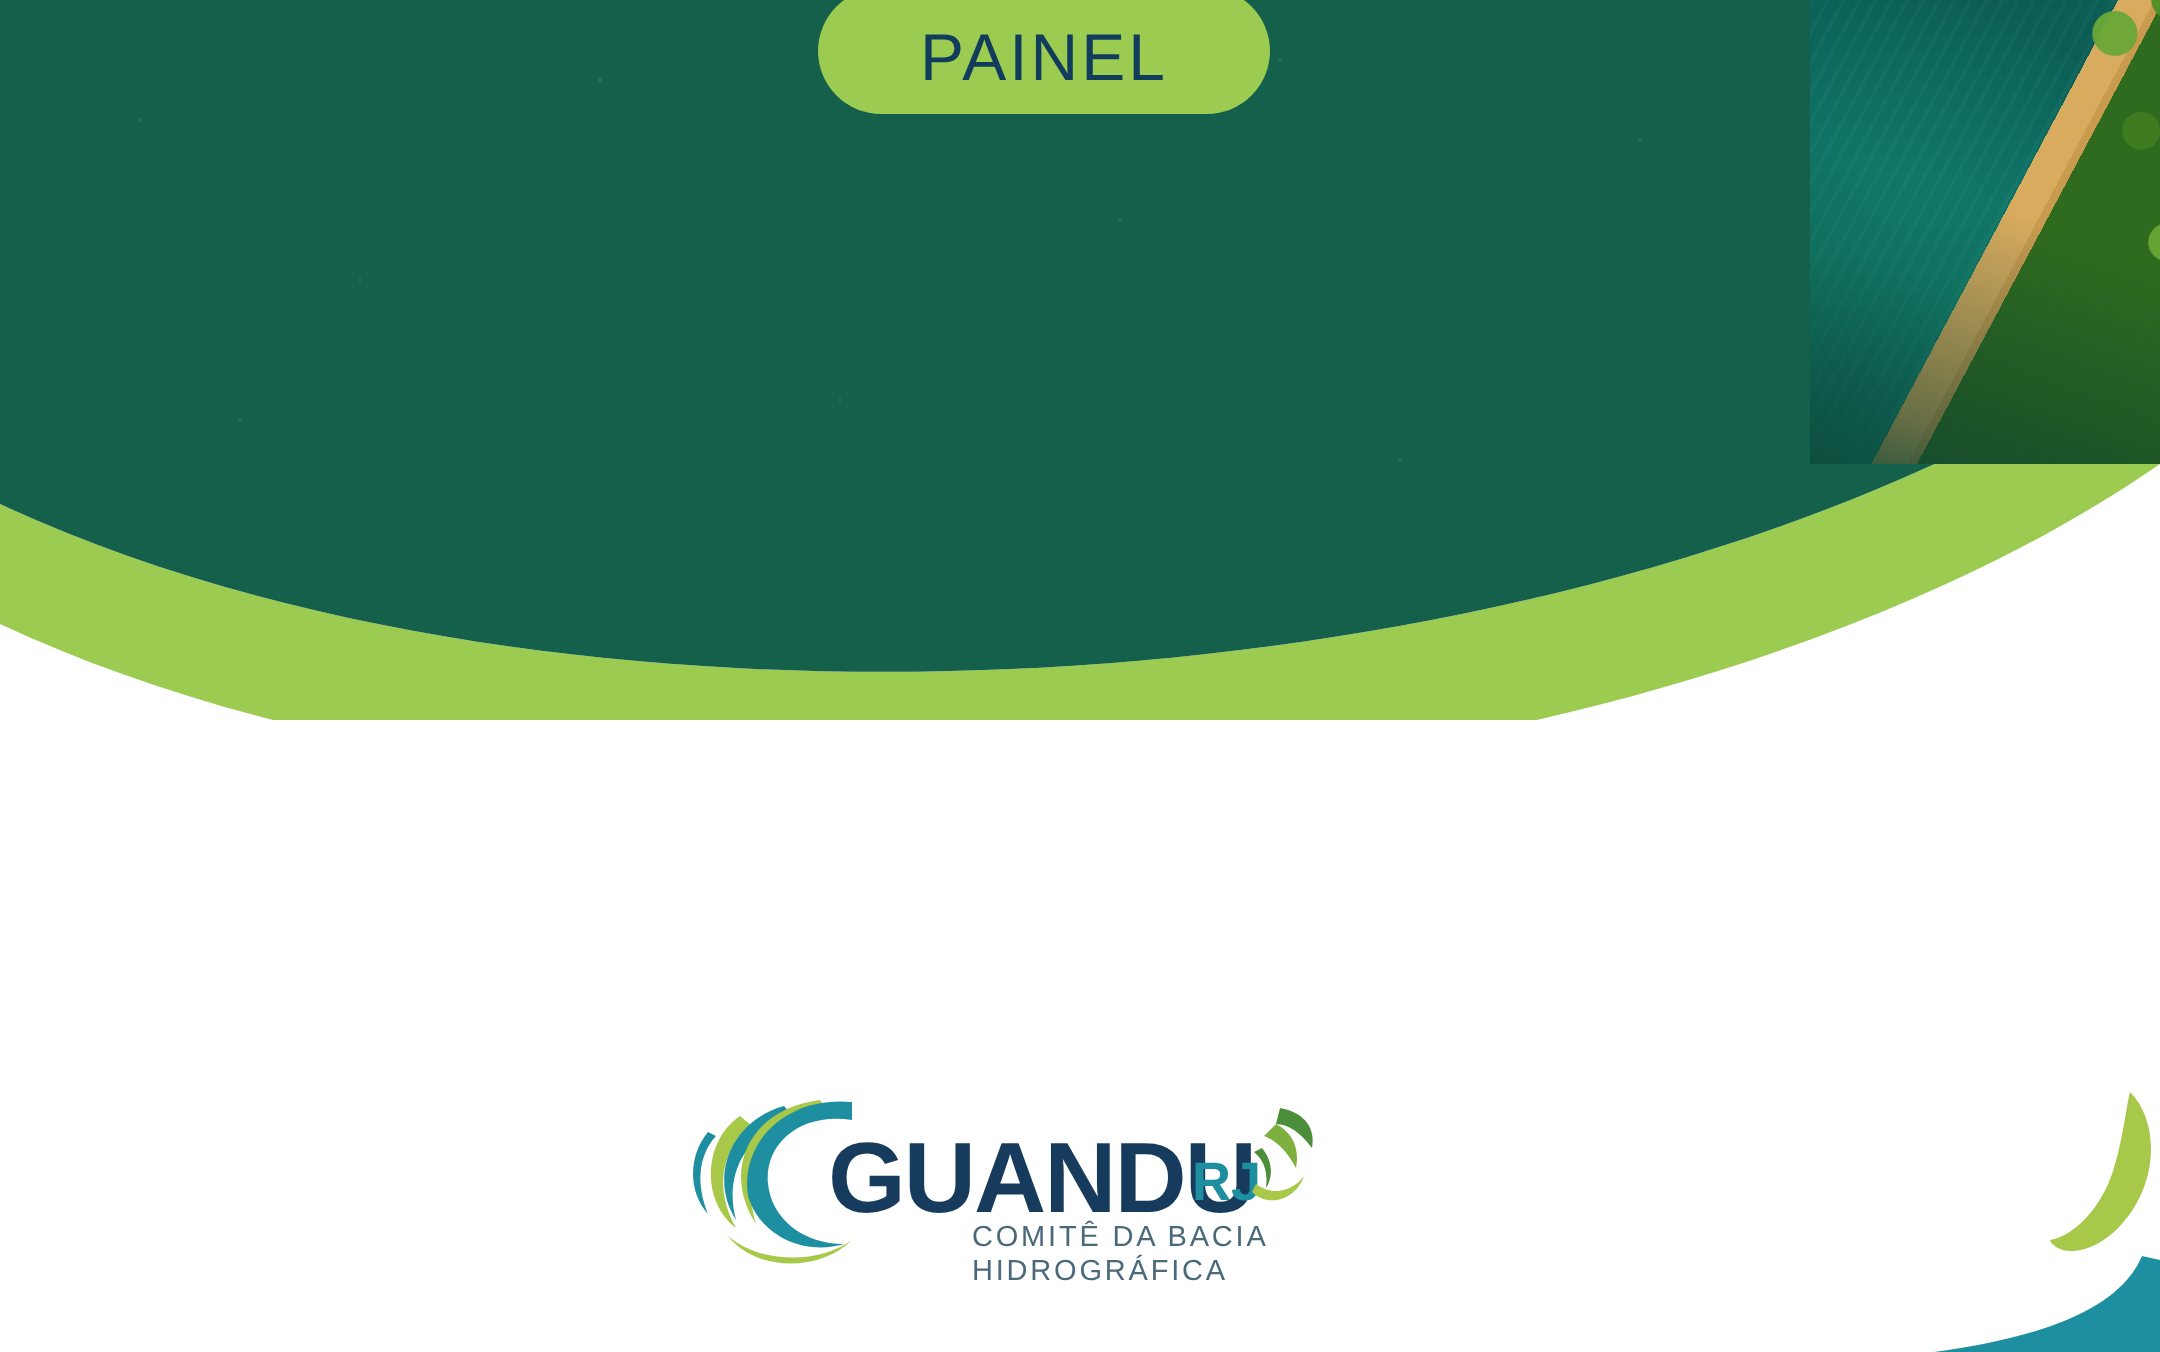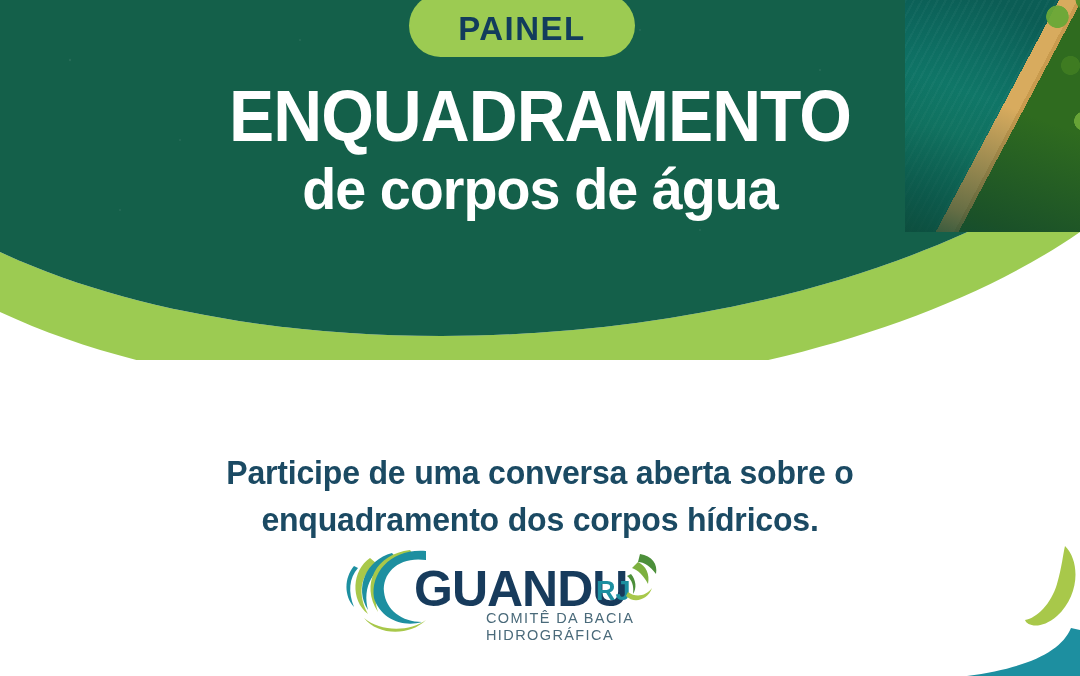--- a/index.html
+++ b/index.html
@@ -78,21 +78,21 @@
   }
 
   
   .painel-pill{
     position:absolute;left:409px;top:-6px;width:226px;height:63px;
     background:#9ccb52;border-radius:40px;
     display:flex;align-items:center;justify-content:center;
     z-index:6;
   }
   .painel-pill span{
-    font-size:33px;font-weight:bold;color:#123c5c;letter-spacing:1.5px;
+    font-size:33px;font-weight:normal;color:#123c5c;letter-spacing:1.5px;
     line-height:1;padding-top:5px;text-align:right;
   }
 
   
   .headline{
     position:absolute;left:0;top:82px;width:1080px;text-align:center;z-index:5;
     pointer-events:none;
   }
   .headline .line1{
     display:block;color:#ffffff;font-weight:bold;
@@ -157,29 +157,21 @@
       <div class="forest"></div>
       <div class="canopy"></div>
       <div class="shade"></div>
     </div>
   </div>
 
   <div class="painel-pill">
     <span>PAINEL</span>
   </div>
 
-  <div class="headline">
-    <span class="line1">ENQUADRAMENTO</span>
-    <span class="line2">de corpos de água</span>
-  </div>
-
-  <div class="body-copy">
-    <p>Participe de uma conversa aberta sobre o</p>
-    <p>enquadramento dos corpos hídricos.</p>
-  </div>
+
 
   <div class="logo">
     <svg width="340" height="100" viewBox="0 0 340 100" aria-hidden="true">
 
       <g>
         <path d="M14,22 C4,34 4,52 14,63 C8,48 9,34 18,24 Z" fill="#1d8fa0"></path>
         <path d="M30,14 C12,26 10,56 28,70 C18,52 19,32 36,19 Z" fill="#a8c84a"></path>
         <path d="M52,9 C26,16 14,44 28,66 C22,44 32,22 58,16 Z" fill="#1d8fa0"></path>
         <path d="M70,6 C36,10 20,40 38,68 C30,44 44,18 76,14 Z" fill="#a8c84a"></path>
         <path d="M86,7 C52,4 30,28 34,54 C40,74 62,84 82,78 C62,78 46,66 44,48 C42,28 60,12 86,16 Z" fill="#1d8fa0"></path>

